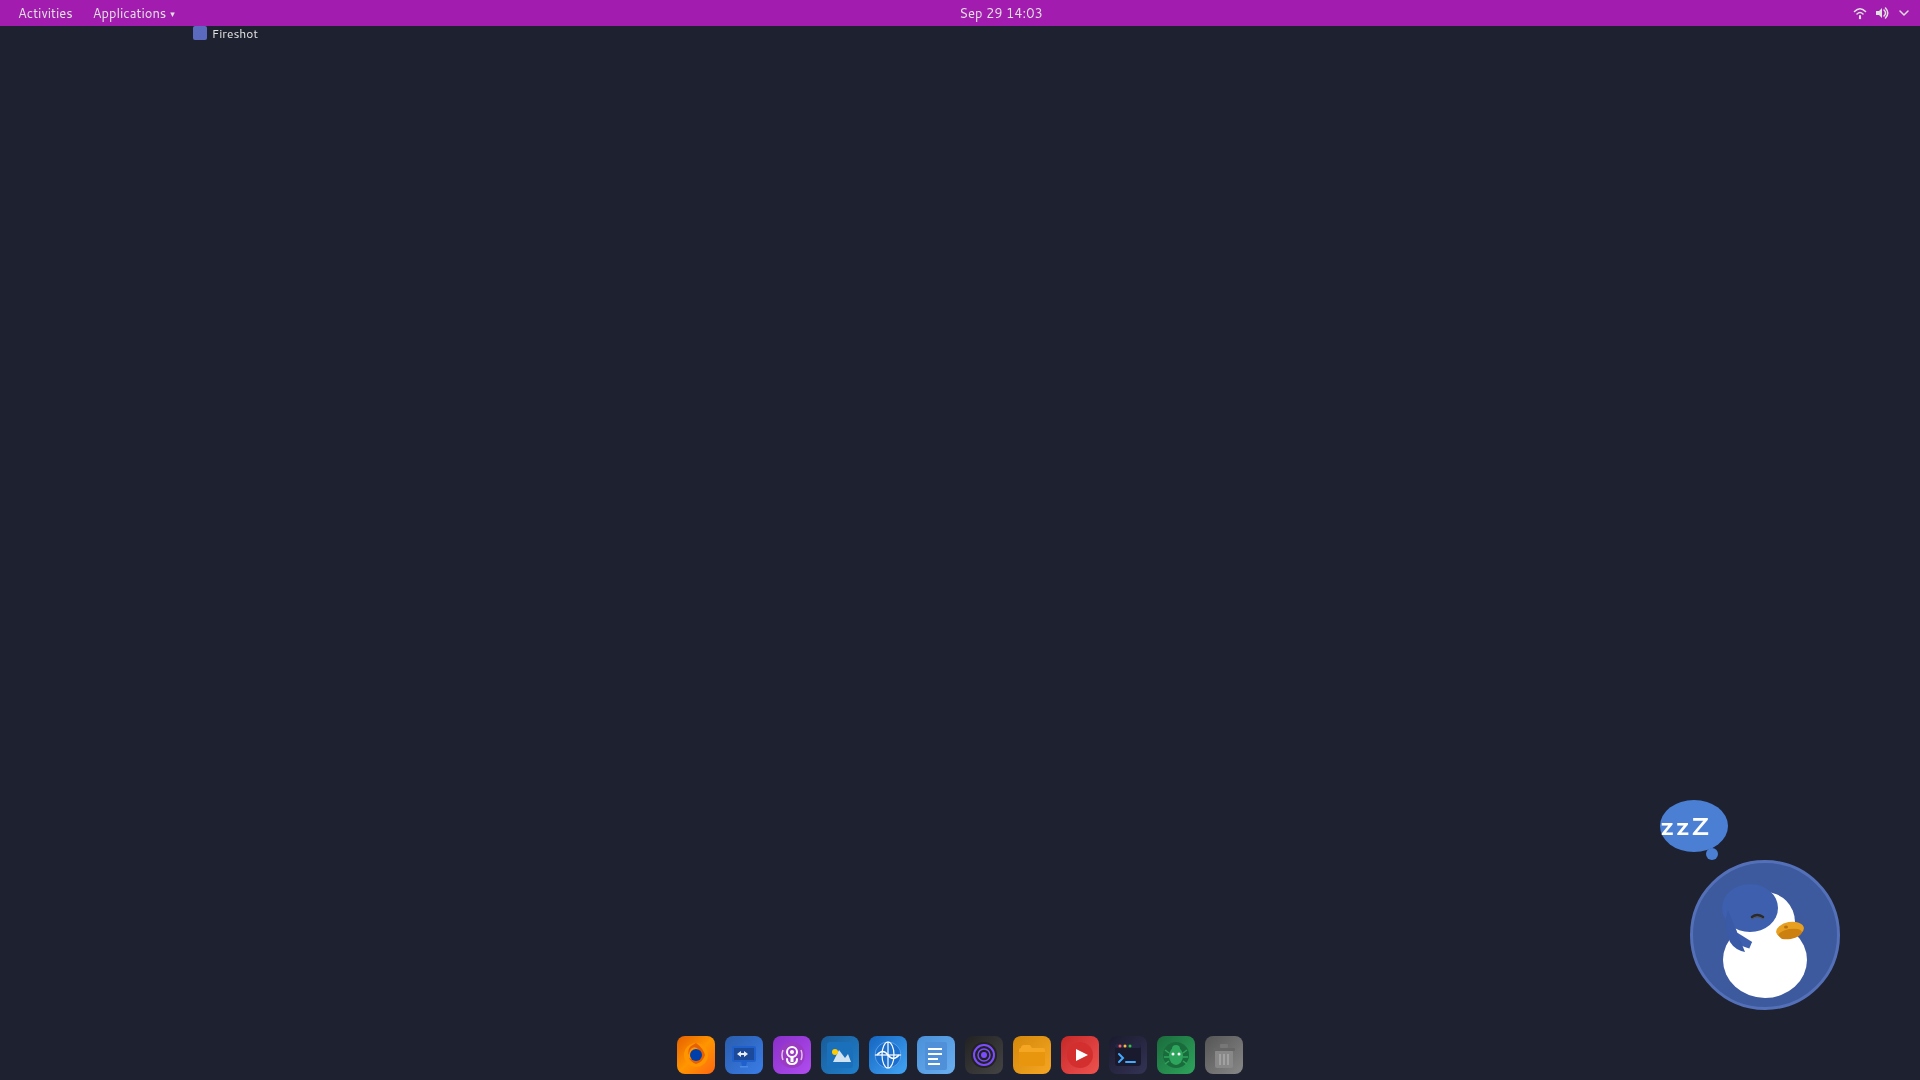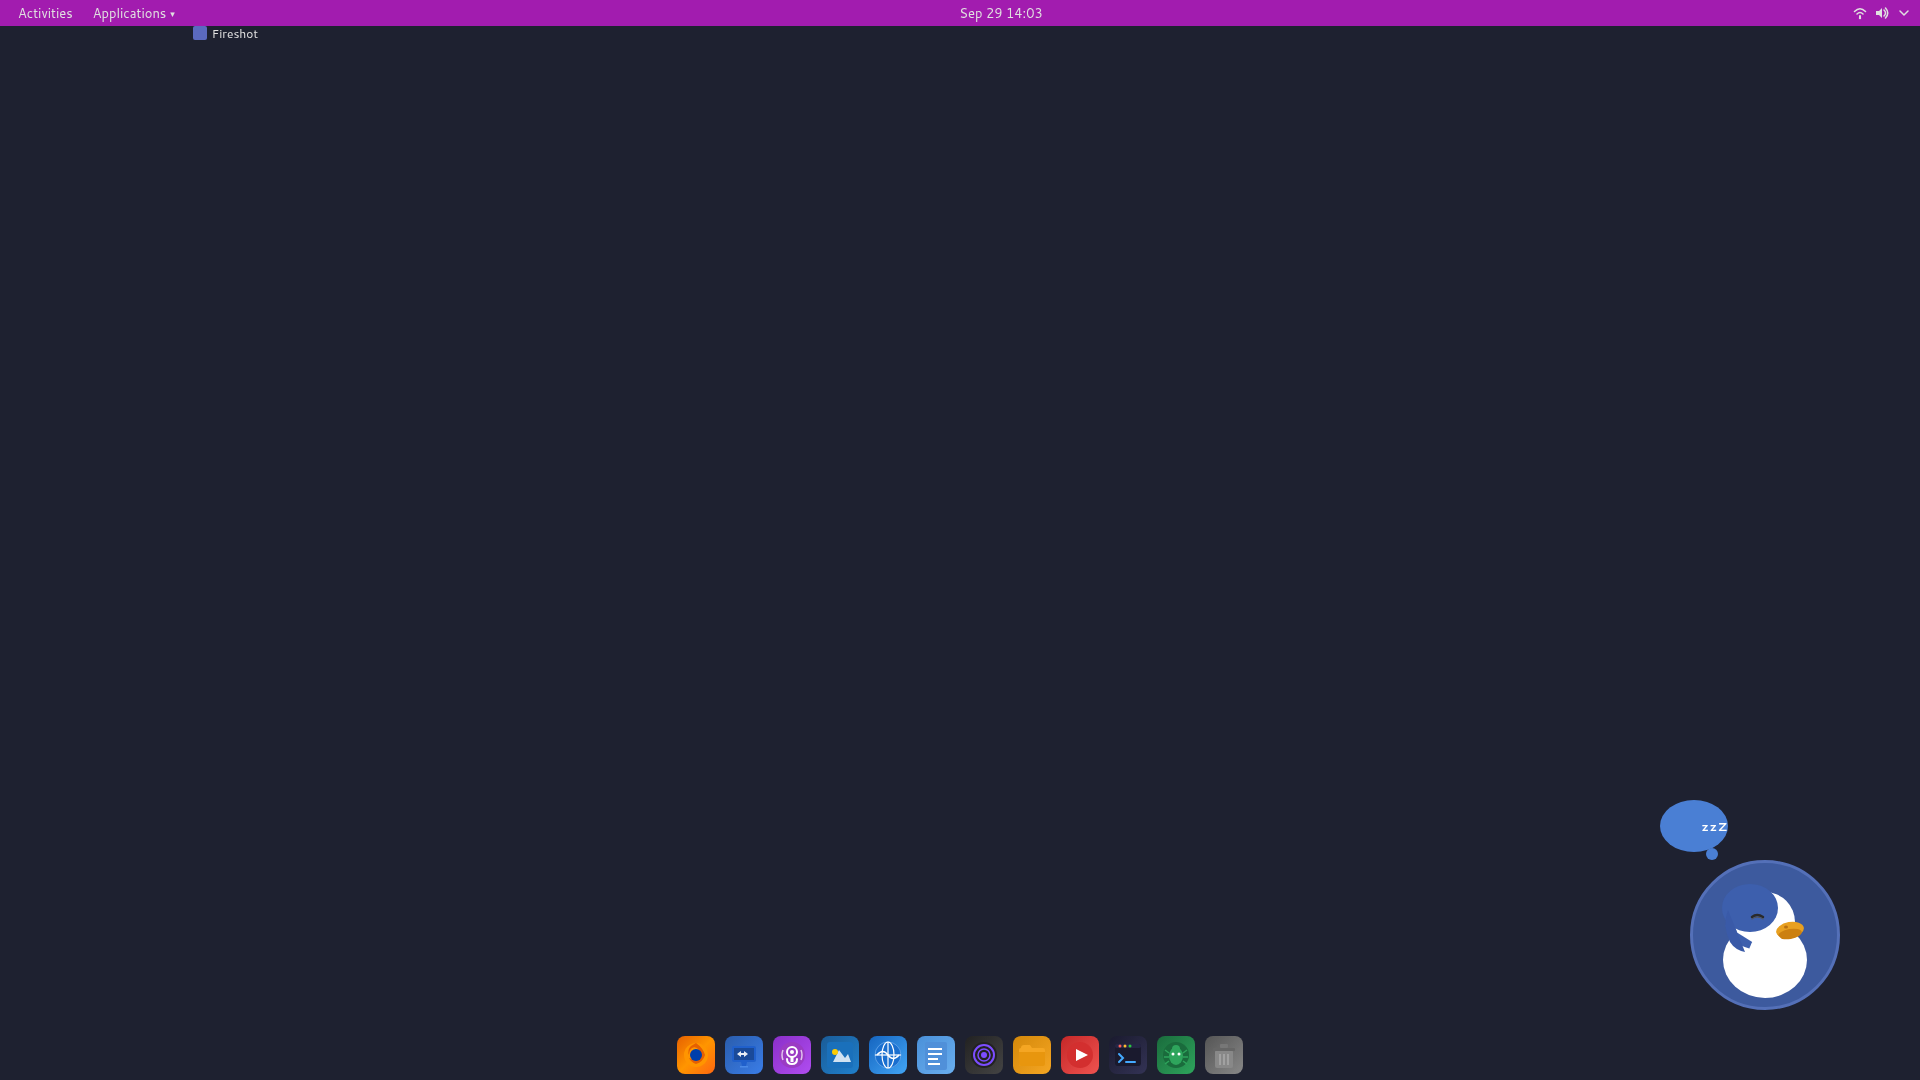--- a/index.html
+++ b/index.html
@@ -102,23 +102,23 @@
     #zzz-bubble {
       position: absolute;
       top: -60px;
       left: -30px;
       width: 68px;
       height: 52px;
       background: #4a7fd4;
       border-radius: 50%;
       display: flex;
       align-items: center;
-      justify-content: flex-end;
+      justify-content: flex-start;
       color: white;
-      font-size: 12px;
+      font-size: 24px;
       font-weight: bold;
       letter-spacing: 1px;
     }
     #zzz-bubble::after {
       content: '';
       position: absolute;
       bottom: -8px;
       right: 10px;
       width: 12px;
       height: 12px;

